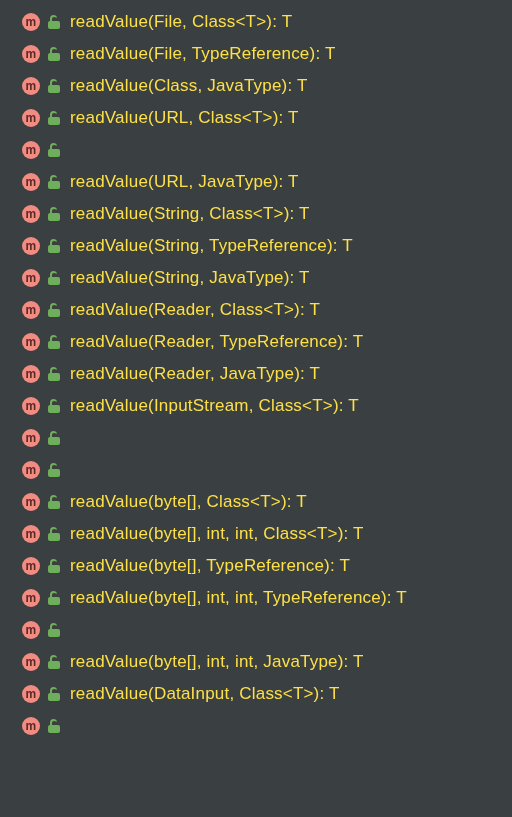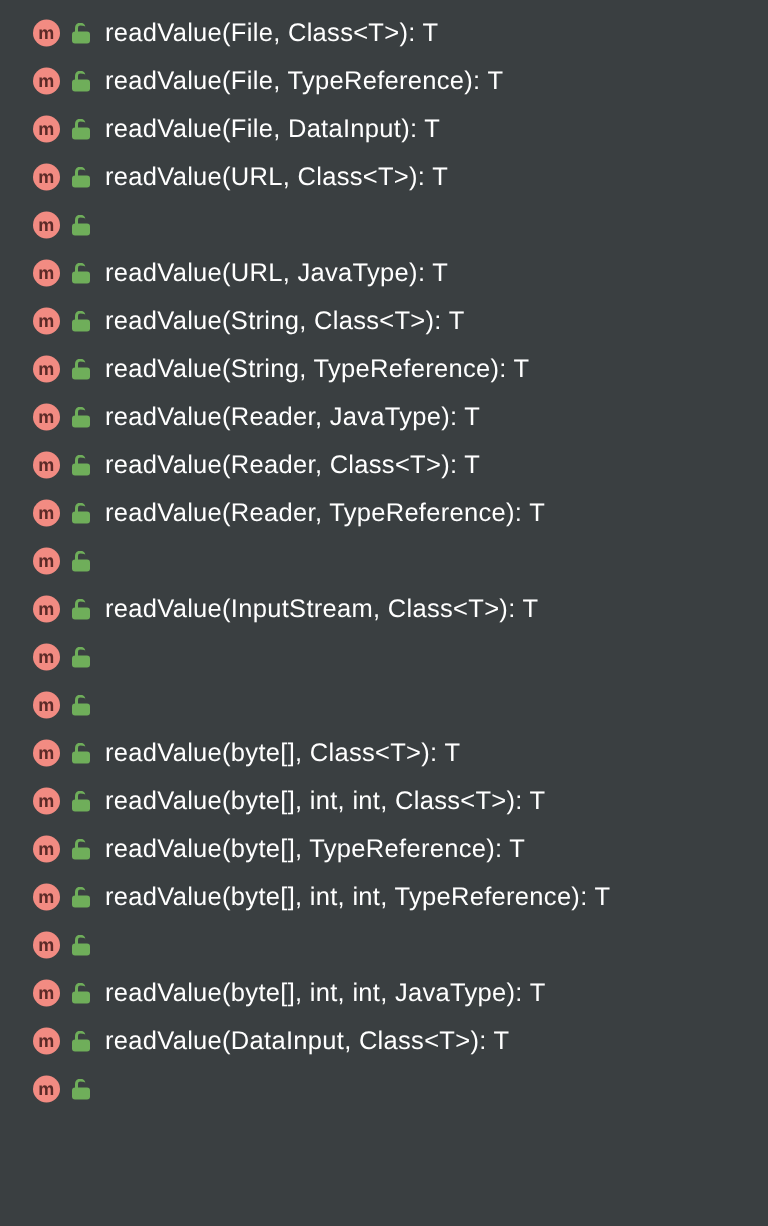--- a/index.html
+++ b/index.html
@@ -57,21 +57,21 @@
   .lock-icon .body {
     position: absolute;
     top: 6px;
     left: 0;
     width: 12px;
     height: 8px;
     background: #6fae5a;
     border-radius: 2px;
   }
   .sig {
-    color: #ffffff;
+    color: #fde047;
   }
 </style>
 </head>
 <body>
 
 <div class="list">
     <div class="row">
       <span class="method-icon">m</span>
       <span class="lock-icon">
         <span class="shackle"></span>
@@ -86,21 +86,21 @@
         <span class="body"></span>
       </span>
       <span class="sig">readValue(File, TypeReference): T</span>
     </div>
     <div class="row">
       <span class="method-icon">m</span>
       <span class="lock-icon">
         <span class="shackle"></span>
         <span class="body"></span>
       </span>
-      <span class="sig">readValue(File, DataInput): T</span>
+      <span class="sig">readValue(Class, JavaType): T</span>
     </div>
     <div class="row">
       <span class="method-icon">m</span>
       <span class="lock-icon">
         <span class="shackle"></span>
         <span class="body"></span>
       </span>
       <span class="sig">readValue(URL, Class&lt;T&gt;): T</span>
     </div>
     <div class="row">
@@ -133,44 +133,45 @@
         <span class="body"></span>
       </span>
       <span class="sig">readValue(String, TypeReference): T</span>
     </div>
     <div class="row">
       <span class="method-icon">m</span>
       <span class="lock-icon">
         <span class="shackle"></span>
         <span class="body"></span>
       </span>
+      <span class="sig">readValue(String, JavaType): T</span>
+    </div>
+    <div class="row">
+      <span class="method-icon">m</span>
+      <span class="lock-icon">
+        <span class="shackle"></span>
+        <span class="body"></span>
+      </span>
+      <span class="sig">readValue(Reader, Class&lt;T&gt;): T</span>
+    </div>
+    <div class="row">
+      <span class="method-icon">m</span>
+      <span class="lock-icon">
+        <span class="shackle"></span>
+        <span class="body"></span>
+      </span>
+      <span class="sig">readValue(Reader, TypeReference): T</span>
+    </div>
+    <div class="row">
+      <span class="method-icon">m</span>
+      <span class="lock-icon">
+        <span class="shackle"></span>
+        <span class="body"></span>
+      </span>
       <span class="sig">readValue(Reader, JavaType): T</span>
-    </div>
-    <div class="row">
-      <span class="method-icon">m</span>
-      <span class="lock-icon">
-        <span class="shackle"></span>
-        <span class="body"></span>
-      </span>
-      <span class="sig">readValue(Reader, Class&lt;T&gt;): T</span>
-    </div>
-    <div class="row">
-      <span class="method-icon">m</span>
-      <span class="lock-icon">
-        <span class="shackle"></span>
-        <span class="body"></span>
-      </span>
-      <span class="sig">readValue(Reader, TypeReference): T</span>
-    </div>
-    <div class="row">
-      <span class="method-icon">m</span>
-      <span class="lock-icon">
-        <span class="shackle"></span>
-        <span class="body"></span>
-      </span>
     </div>
     <div class="row">
       <span class="method-icon">m</span>
       <span class="lock-icon">
         <span class="shackle"></span>
         <span class="body"></span>
       </span>
       <span class="sig">readValue(InputStream, Class&lt;T&gt;): T</span>
     </div>
     <div class="row">

